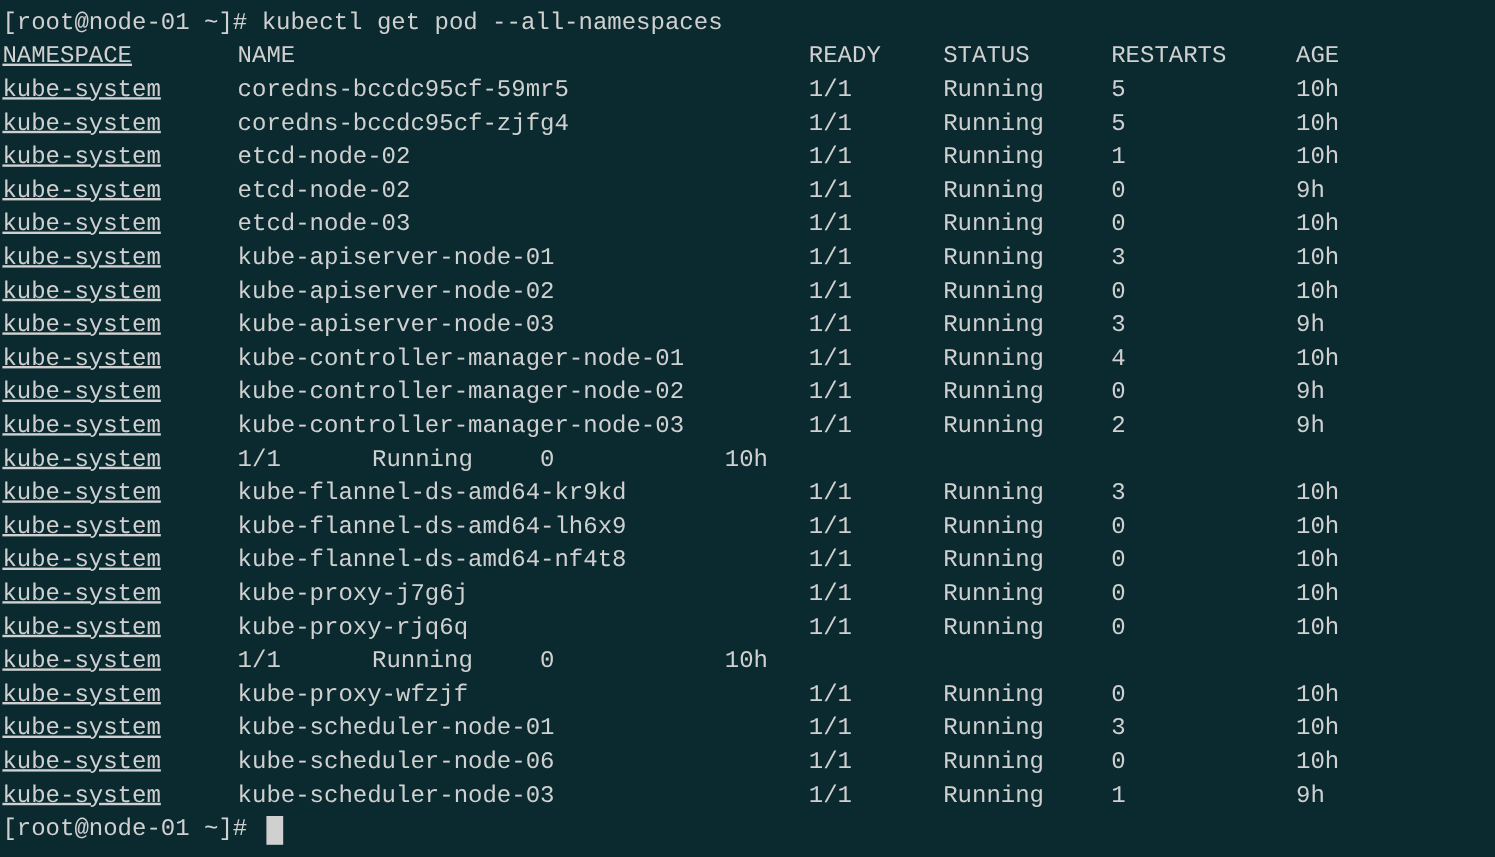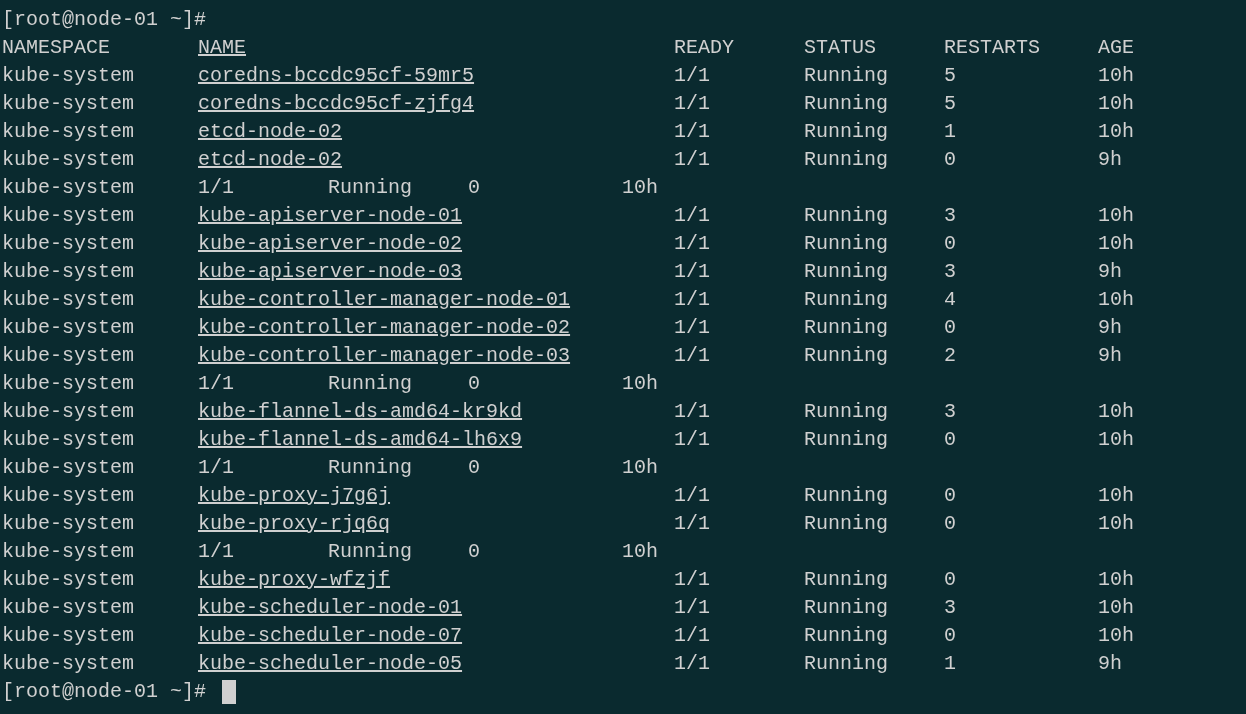--- a/index.html
+++ b/index.html
@@ -18,59 +18,59 @@
       padding: 6px 2px;
     }
     .line {
       white-space: pre;
       display: flex;
     }
     .prompt-line {
       display: flex;
       align-items: center;
     }
-    .col-ns { display: inline-block; width: 196px; }
-    .col-name { display: inline-block; width: 476px; text-decoration: underline; }
+    .col-ns { display: inline-block; width: 196px; text-decoration: underline; }
+    .col-name { display: inline-block; width: 476px; }
     .col-ready { display: inline-block; width: 112px; }
-    .col-status { display: inline-block; width: 140px; margin-left: 18px; }
+    .col-status { display: inline-block; width: 140px; }
     .col-restarts { display: inline-block; width: 154px; }
     .col-age { display: inline-block; font-family: Liberation Mono, monospace; }
     .cursor {
       display: inline-block;
       width: 14px;
       height: 24px;
       background-color: #d0d0d0;
       margin-left: 4px;
       vertical-align: middle;
     }
   </style>
 </head>
 <body>
 
 <div class="terminal">
-  <div class="line prompt-line"><span>[root@node-01 ~]# </span></div>
+  <div class="line prompt-line"><span>[root@node-01 ~]# </span><span>kubectl get pod --all-namespaces</span></div>
   <div class="line"><span class="col-ns">NAMESPACE</span><span class="col-name">NAME</span><span class="col-ready">READY</span><span class="col-status">STATUS</span><span class="col-restarts">RESTARTS</span><span class="col-age">AGE</span></div>
   <div id="rows-container">
       <div class="line"><span class="col-ns">kube-system</span><span class="col-name">coredns-bccdc95cf-59mr5</span><span class="col-ready">1/1</span><span class="col-status">Running</span><span class="col-restarts">5</span><span class="col-age">10h</span></div>
       <div class="line"><span class="col-ns">kube-system</span><span class="col-name">coredns-bccdc95cf-zjfg4</span><span class="col-ready">1/1</span><span class="col-status">Running</span><span class="col-restarts">5</span><span class="col-age">10h</span></div>
       <div class="line"><span class="col-ns">kube-system</span><span class="col-name">etcd-node-02</span><span class="col-ready">1/1</span><span class="col-status">Running</span><span class="col-restarts">1</span><span class="col-age">10h</span></div>
       <div class="line"><span class="col-ns">kube-system</span><span class="col-name">etcd-node-02</span><span class="col-ready">1/1</span><span class="col-status">Running</span><span class="col-restarts">0</span><span class="col-age">9h</span></div>
-      <div class="line"><span class="col-ns">kube-system</span><span class="col-ready">1/1</span><span class="col-status">Running</span><span class="col-restarts">0</span><span class="col-age">10h</span></div>
+      <div class="line"><span class="col-ns">kube-system</span><span class="col-name">etcd-node-03</span><span class="col-ready">1/1</span><span class="col-status">Running</span><span class="col-restarts">0</span><span class="col-age">10h</span></div>
       <div class="line"><span class="col-ns">kube-system</span><span class="col-name">kube-apiserver-node-01</span><span class="col-ready">1/1</span><span class="col-status">Running</span><span class="col-restarts">3</span><span class="col-age">10h</span></div>
       <div class="line"><span class="col-ns">kube-system</span><span class="col-name">kube-apiserver-node-02</span><span class="col-ready">1/1</span><span class="col-status">Running</span><span class="col-restarts">0</span><span class="col-age">10h</span></div>
       <div class="line"><span class="col-ns">kube-system</span><span class="col-name">kube-apiserver-node-03</span><span class="col-ready">1/1</span><span class="col-status">Running</span><span class="col-restarts">3</span><span class="col-age">9h</span></div>
       <div class="line"><span class="col-ns">kube-system</span><span class="col-name">kube-controller-manager-node-01</span><span class="col-ready">1/1</span><span class="col-status">Running</span><span class="col-restarts">4</span><span class="col-age">10h</span></div>
       <div class="line"><span class="col-ns">kube-system</span><span class="col-name">kube-controller-manager-node-02</span><span class="col-ready">1/1</span><span class="col-status">Running</span><span class="col-restarts">0</span><span class="col-age">9h</span></div>
       <div class="line"><span class="col-ns">kube-system</span><span class="col-name">kube-controller-manager-node-03</span><span class="col-ready">1/1</span><span class="col-status">Running</span><span class="col-restarts">2</span><span class="col-age">9h</span></div>
       <div class="line"><span class="col-ns">kube-system</span><span class="col-ready">1/1</span><span class="col-status">Running</span><span class="col-restarts">0</span><span class="col-age">10h</span></div>
       <div class="line"><span class="col-ns">kube-system</span><span class="col-name">kube-flannel-ds-amd64-kr9kd</span><span class="col-ready">1/1</span><span class="col-status">Running</span><span class="col-restarts">3</span><span class="col-age">10h</span></div>
       <div class="line"><span class="col-ns">kube-system</span><span class="col-name">kube-flannel-ds-amd64-lh6x9</span><span class="col-ready">1/1</span><span class="col-status">Running</span><span class="col-restarts">0</span><span class="col-age">10h</span></div>
-      <div class="line"><span class="col-ns">kube-system</span><span class="col-ready">1/1</span><span class="col-status">Running</span><span class="col-restarts">0</span><span class="col-age">10h</span></div>
+      <div class="line"><span class="col-ns">kube-system</span><span class="col-name">kube-flannel-ds-amd64-nf4t8</span><span class="col-ready">1/1</span><span class="col-status">Running</span><span class="col-restarts">0</span><span class="col-age">10h</span></div>
       <div class="line"><span class="col-ns">kube-system</span><span class="col-name">kube-proxy-j7g6j</span><span class="col-ready">1/1</span><span class="col-status">Running</span><span class="col-restarts">0</span><span class="col-age">10h</span></div>
       <div class="line"><span class="col-ns">kube-system</span><span class="col-name">kube-proxy-rjq6q</span><span class="col-ready">1/1</span><span class="col-status">Running</span><span class="col-restarts">0</span><span class="col-age">10h</span></div>
       <div class="line"><span class="col-ns">kube-system</span><span class="col-ready">1/1</span><span class="col-status">Running</span><span class="col-restarts">0</span><span class="col-age">10h</span></div>
       <div class="line"><span class="col-ns">kube-system</span><span class="col-name">kube-proxy-wfzjf</span><span class="col-ready">1/1</span><span class="col-status">Running</span><span class="col-restarts">0</span><span class="col-age">10h</span></div>
       <div class="line"><span class="col-ns">kube-system</span><span class="col-name">kube-scheduler-node-01</span><span class="col-ready">1/1</span><span class="col-status">Running</span><span class="col-restarts">3</span><span class="col-age">10h</span></div>
-      <div class="line"><span class="col-ns">kube-system</span><span class="col-name">kube-scheduler-node-07</span><span class="col-ready">1/1</span><span class="col-status">Running</span><span class="col-restarts">0</span><span class="col-age">10h</span></div>
-      <div class="line"><span class="col-ns">kube-system</span><span class="col-name">kube-scheduler-node-05</span><span class="col-ready">1/1</span><span class="col-status">Running</span><span class="col-restarts">1</span><span class="col-age">9h</span></div>
+      <div class="line"><span class="col-ns">kube-system</span><span class="col-name">kube-scheduler-node-06</span><span class="col-ready">1/1</span><span class="col-status">Running</span><span class="col-restarts">0</span><span class="col-age">10h</span></div>
+      <div class="line"><span class="col-ns">kube-system</span><span class="col-name">kube-scheduler-node-03</span><span class="col-ready">1/1</span><span class="col-status">Running</span><span class="col-restarts">1</span><span class="col-age">9h</span></div>
     </div>
   <div class="line prompt-line"><span>[root@node-01 ~]# </span><span class="cursor"></span></div>
 </div>
 
 </body></html>

